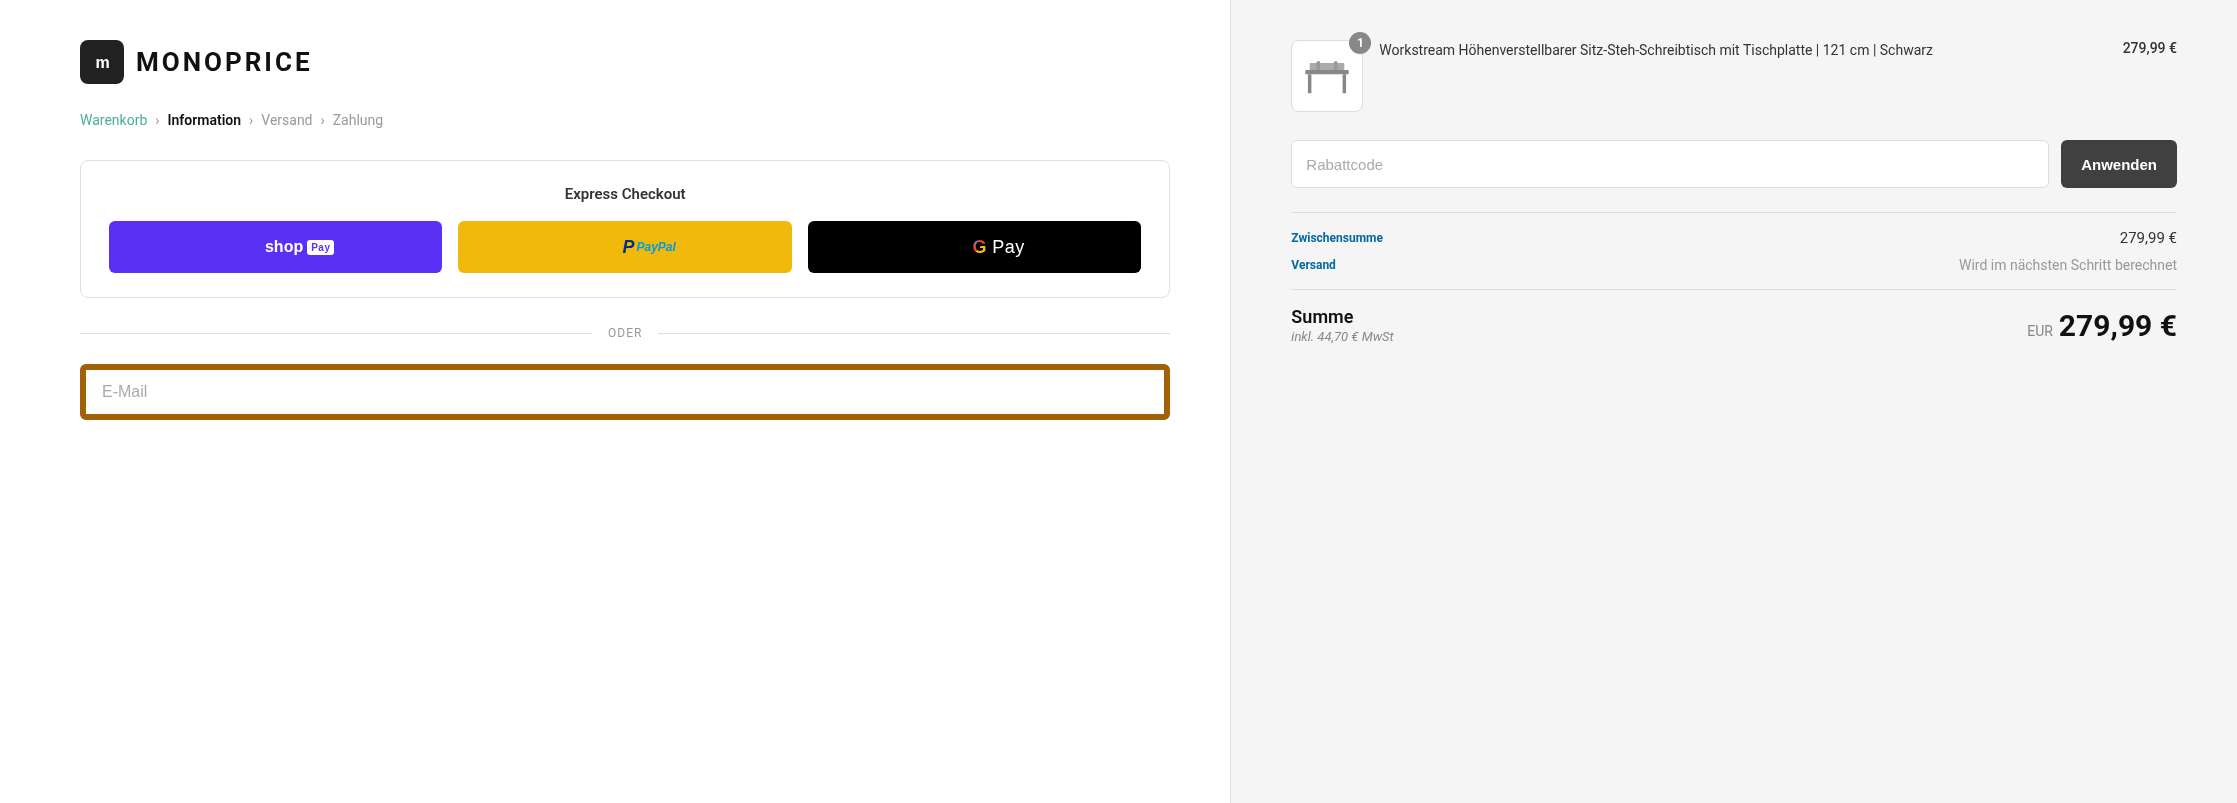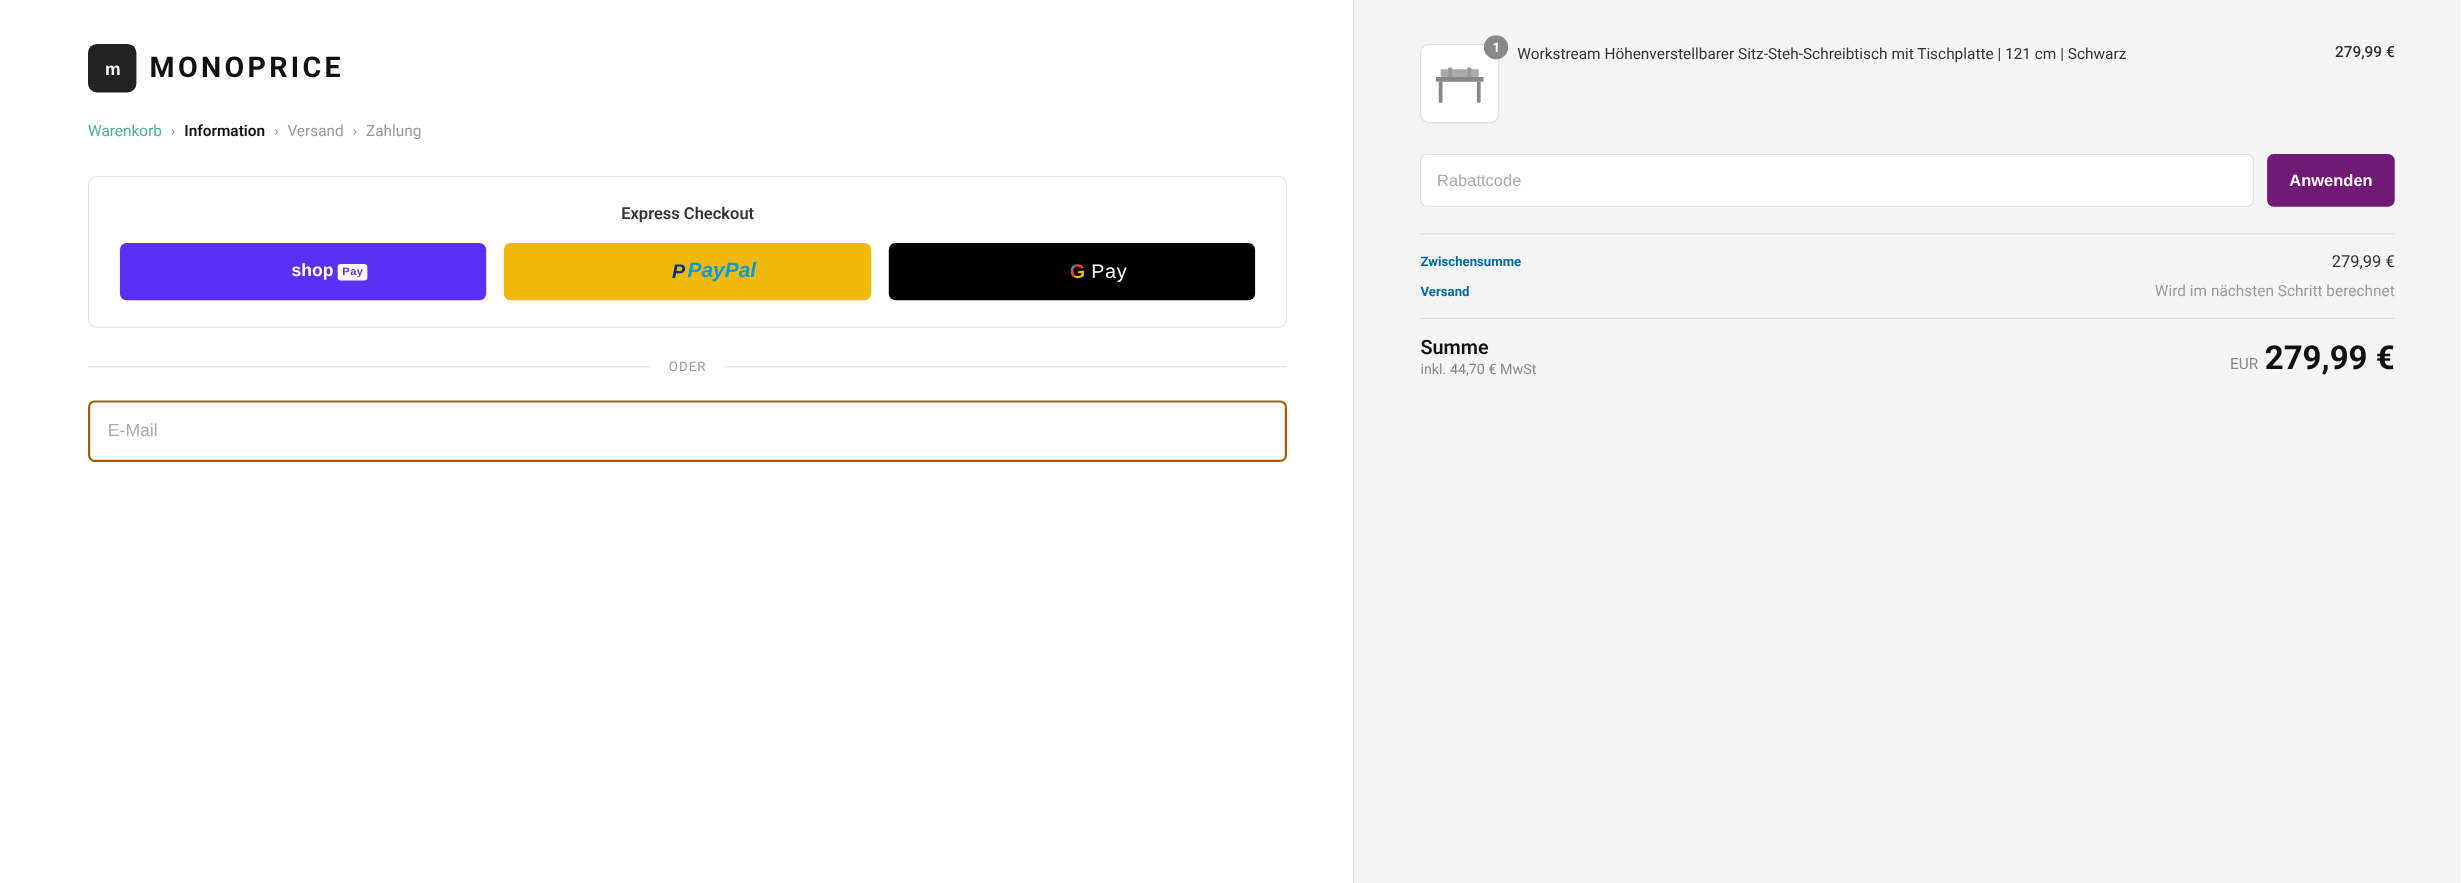--- a/index.html
+++ b/index.html
@@ -119,21 +119,21 @@
     }
     .paypal-p {
       font-style: italic;
       font-weight: 900;
       font-size: 18px;
       color: #003087;
     }
     .paypal-label {
       font-style: italic;
       font-weight: 700;
-      font-size: 19px;
+      font-size: 12px;
       color: #009cde;
       margin-left: 2px;
     }
     .gpay-btn {
       background: #000;
       color: #fff;
     }
     .gpay-g-color {
       background: linear-gradient(135deg, #4285F4 25%, #EA4335 25%, #EA4335 50%, #FBBC05 50%, #FBBC05 75%, #34A853 75%);
       -webkit-background-clip: text;
@@ -181,21 +181,21 @@
     .konto-text {
       font-size: 14px;
       color: #555;
     }
     .konto-link {
       color: #4CAF9C;
       text-decoration: none;
       cursor: pointer;
     }
     .email-input-wrapper {
-      border: 2px solid #a16207;
+      border: 6px solid #a16207;
       border-radius: 6px;
       padding: 0 16px;
       height: 56px;
       display: flex;
       align-items: center;
       background: #fff;
     }
     .email-input {
       border: none;
       outline: none;
@@ -294,21 +294,21 @@
       color: #333;
       background: #fff;
       outline: none;
     }
     .discount-input::placeholder {
       color: #aaa;
     }
     .apply-btn {
       height: 48px;
       padding: 0 20px;
-      background: #701a75;
+      background: #404040;
       color: #fff;
       border: none;
       border-radius: 6px;
       font-size: 15px;
       font-weight: 600;
       cursor: pointer;
       white-space: nowrap;
     }
     
     .summary-divider {
@@ -343,20 +343,21 @@
     }
     .total-label {
       font-size: 18px;
       font-weight: 600;
       color: #111;
     }
     .total-sub {
       font-size: 13px;
       color: #888;
       margin-top: 2px;
+      font-style: italic;
     }
     .total-amount-wrap {
       display: flex;
       align-items: baseline;
       gap: 6px;
     }
     .total-currency {
       font-size: 14px;
       color: #888;
     }

